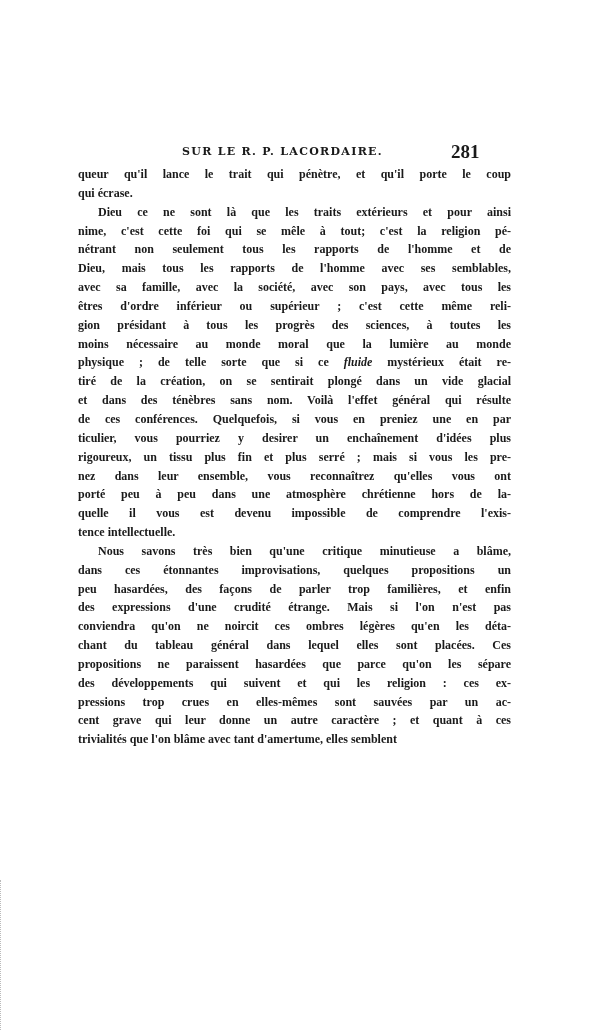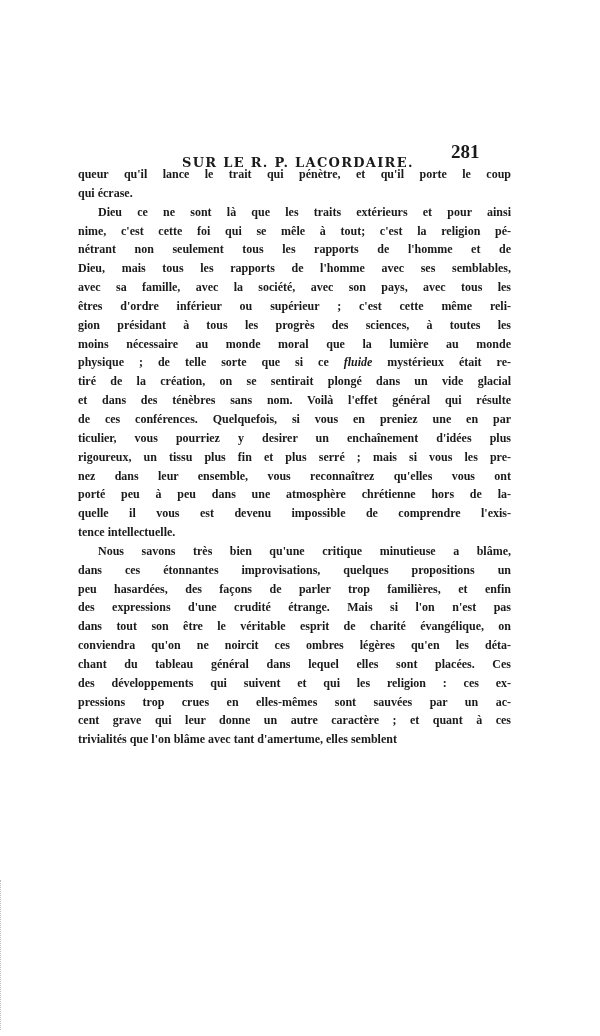--- a/index.html
+++ b/index.html
@@ -10,22 +10,22 @@
     color: #1a1a1a;
   }
   .edge {
     position: absolute; left: 0; top: 880px; width: 2px; height: 150px;
     border-left: 1px dotted #bbb;
   }
   .running-head {
     position: absolute; top: 143px; left: 78px; width: 433px; height: 20px;
   }
   .running-title {
-    position: absolute; left: 104px; top: 12px;
-    font-size: 13px; font-weight: bold; letter-spacing: 1.3px;
+    position: absolute; left: 104px; top: 2px;
+    font-size: 11px; font-weight: bold; letter-spacing: 1.3px;
   }
   .page-number {
     position: absolute; left: 373px; top: -2px;
     font-family: "Liberation Serif", serif;
     font-size: 19px; font-weight: bold;
   }
   .body-text {
     position: absolute; top: 165px; left: 78px; width: 433px;
     font-family: "Liberation Serif", serif; font-weight: bold;
     font-size: 12px; line-height: 18.85px;
@@ -71,21 +71,21 @@
       <span class="line">nez dans leur ensemble, vous reconnaîtrez qu'elles vous ont</span>
       <span class="line">porté peu à peu dans une atmosphère chrétienne hors de la-</span>
       <span class="line">quelle il vous est devenu impossible de comprendre l'exis-</span>
       <span class="line last">tence intellectuelle.</span>
     </div>
     <div>
       <span class="line indent">Nous savons très bien qu'une critique minutieuse a blâme,</span>
       <span class="line">dans ces étonnantes improvisations, quelques propositions un</span>
       <span class="line">peu hasardées, des façons de parler trop familières, et enfin</span>
       <span class="line">des expressions d'une crudité étrange. Mais si l'on n'est pas</span>
-      <span class="line">dans tout son être le véritable esprit de charité évangélique, on</span>
       <span class="line">conviendra qu'on ne noircit ces ombres légères qu'en les déta-</span>
       <span class="line">chant du tableau général dans lequel elles sont placées. Ces</span>
+      <span class="line">propositions ne paraissent hasardées que parce qu'on les sépare</span>
       <span class="line">des développements qui suivent et qui les religion : ces ex-</span>
       <span class="line">pressions trop crues en elles-mêmes sont sauvées par un ac-</span>
       <span class="line">cent grave qui leur donne un autre caractère ; et quant à ces</span>
       <span class="line last">trivialités que l'on blâme avec tant d'amertume, elles semblent</span>
     </div>
   </div>
 
 </body></html>

